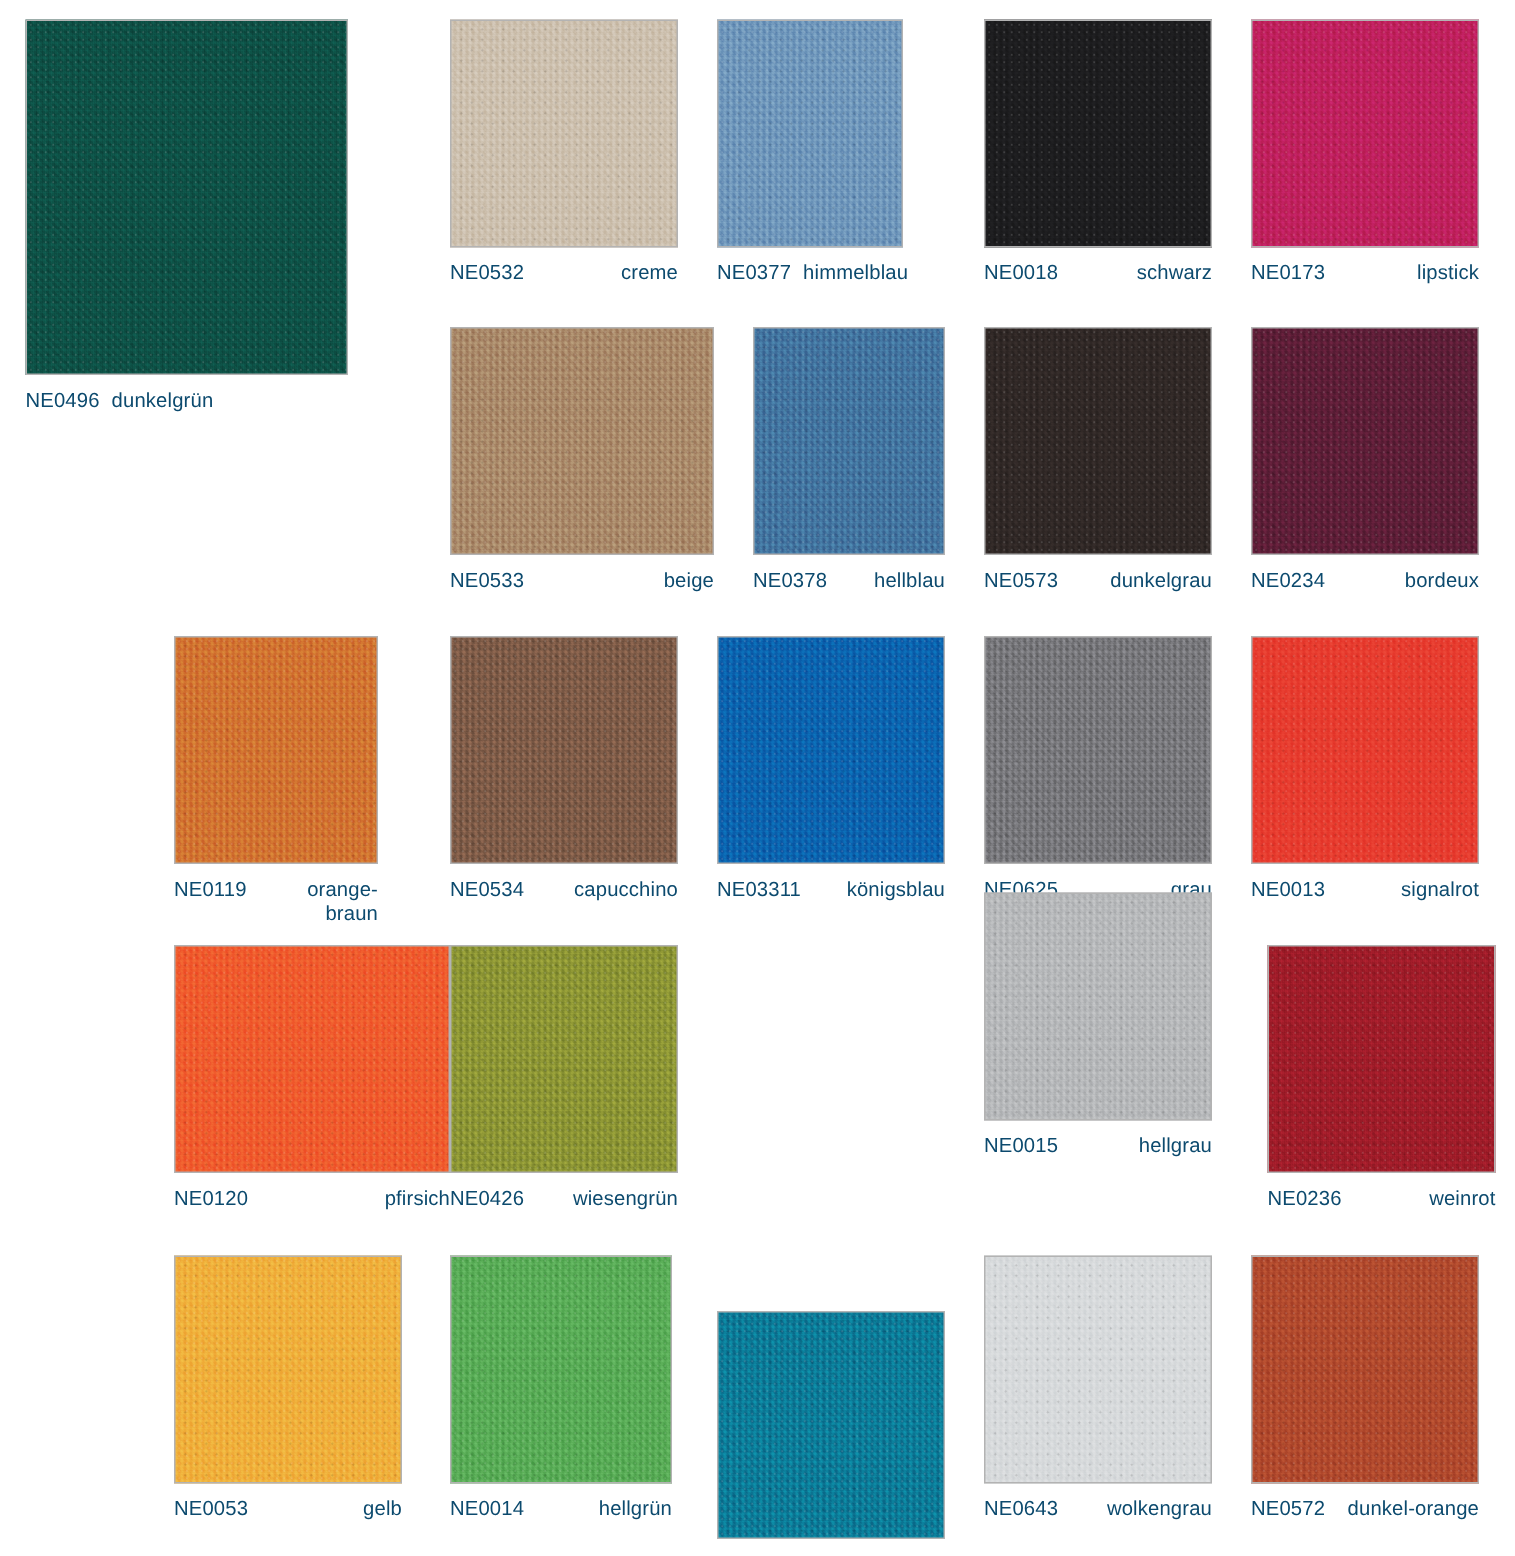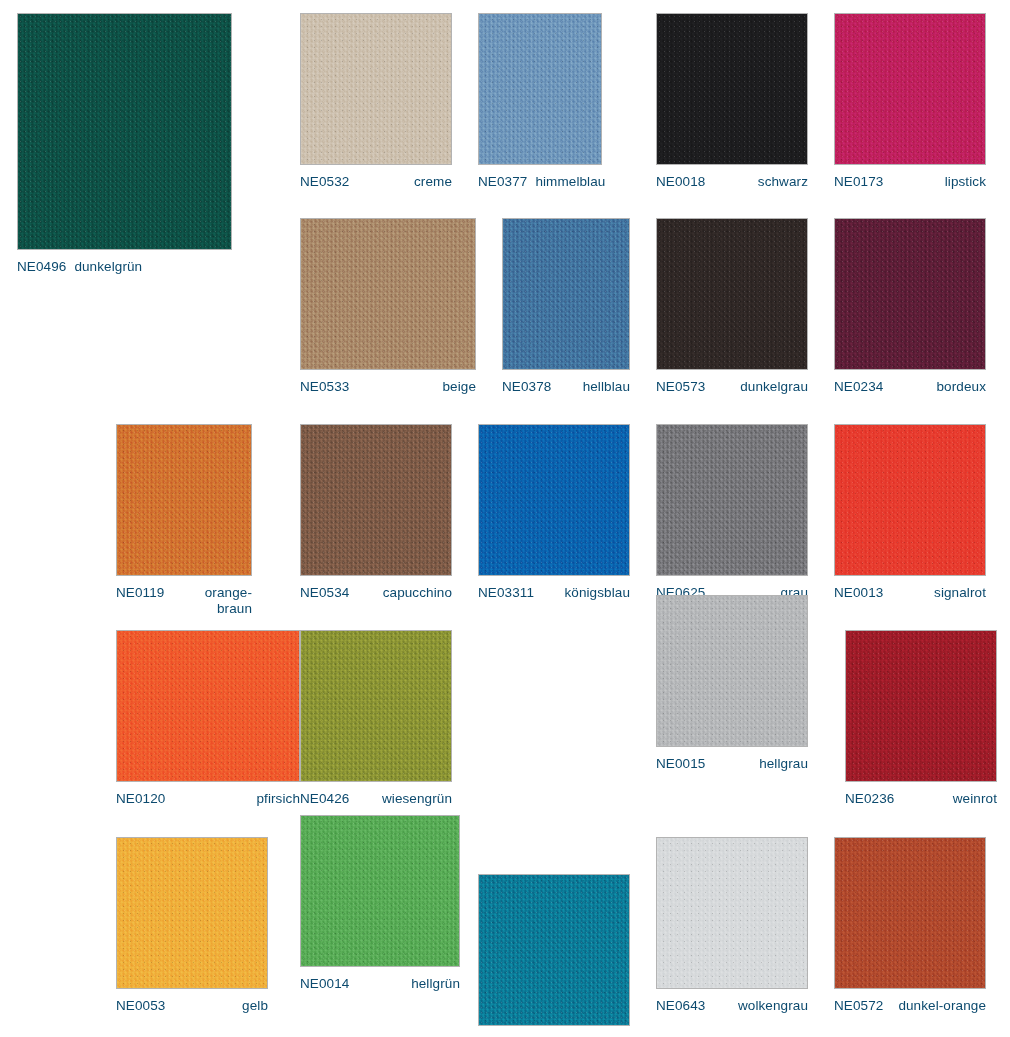--- a/index.html
+++ b/index.html
@@ -297,21 +297,21 @@
     <div class="swatch-cell" style="left: 116px; top: 837px; width: 152px;">
       <div class="swatch-chip" style="height: 152px; background-color: rgb(240, 175, 58);">
         <span class="weave"></span>
         <span class="grain"></span>
       </div>
       <div class="swatch-caption">
         <span class="swatch-code">NE0053</span>
         <span class="swatch-name">gelb</span>
       </div>
     </div>
-    <div class="swatch-cell" style="left: 300px; top: 815px; width: 160px;">
+    <div class="swatch-cell" style="left: 300px; top: 837px; width: 148px;">
       <div class="swatch-chip" style="height: 152px; background-color: rgb(87, 171, 85);">
         <span class="weave"></span>
         <span class="grain"></span>
       </div>
       <div class="swatch-caption">
         <span class="swatch-code">NE0014</span>
         <span class="swatch-name">hellgrün</span>
       </div>
     </div>
     <div class="swatch-cell" style="left: 478px; top: 837px; width: 152px; margin-top: 37px;">

